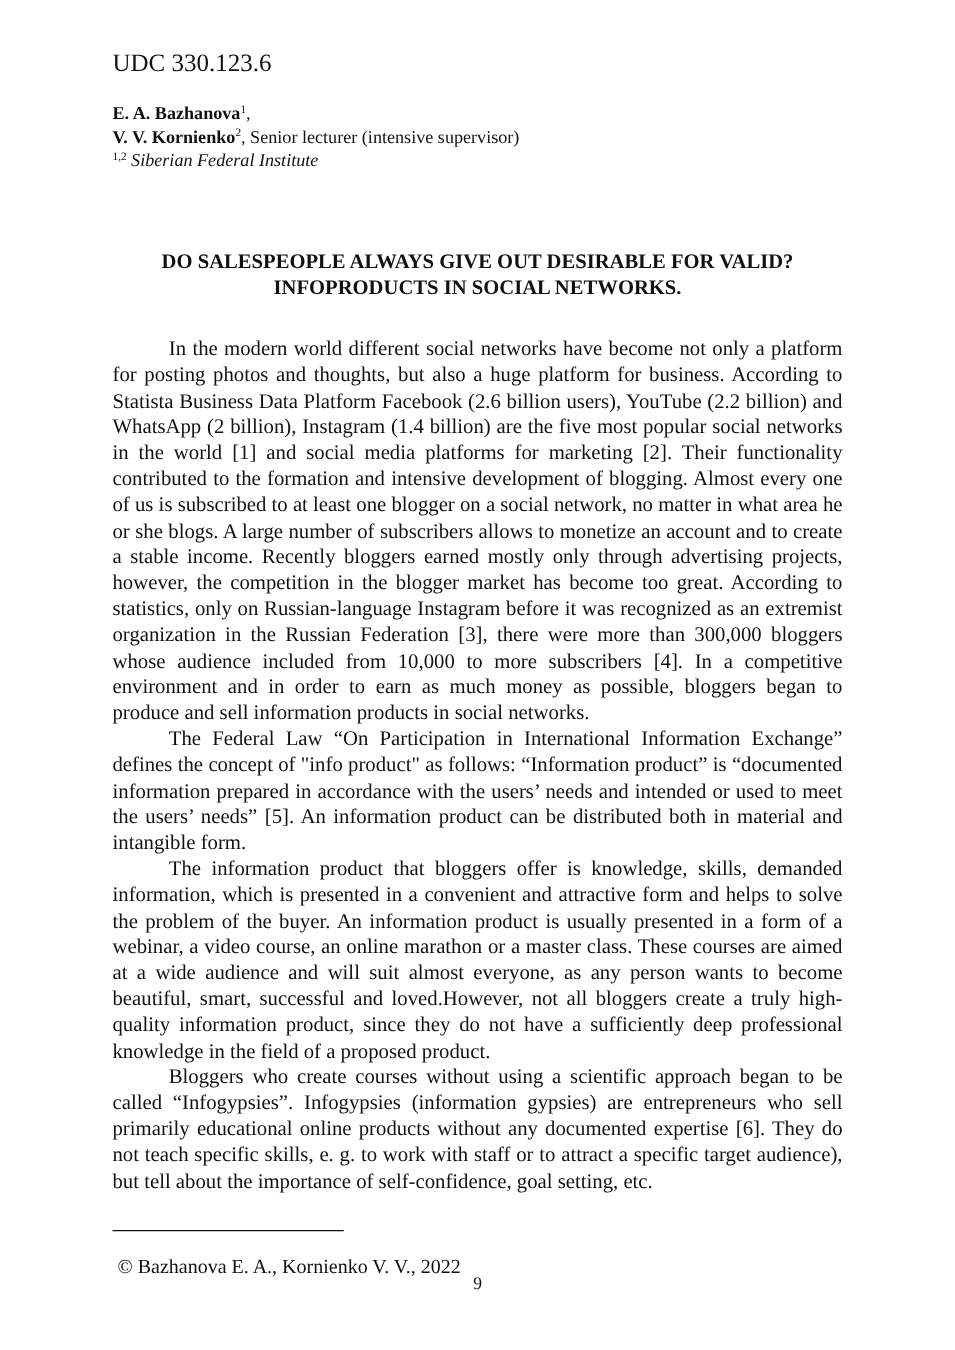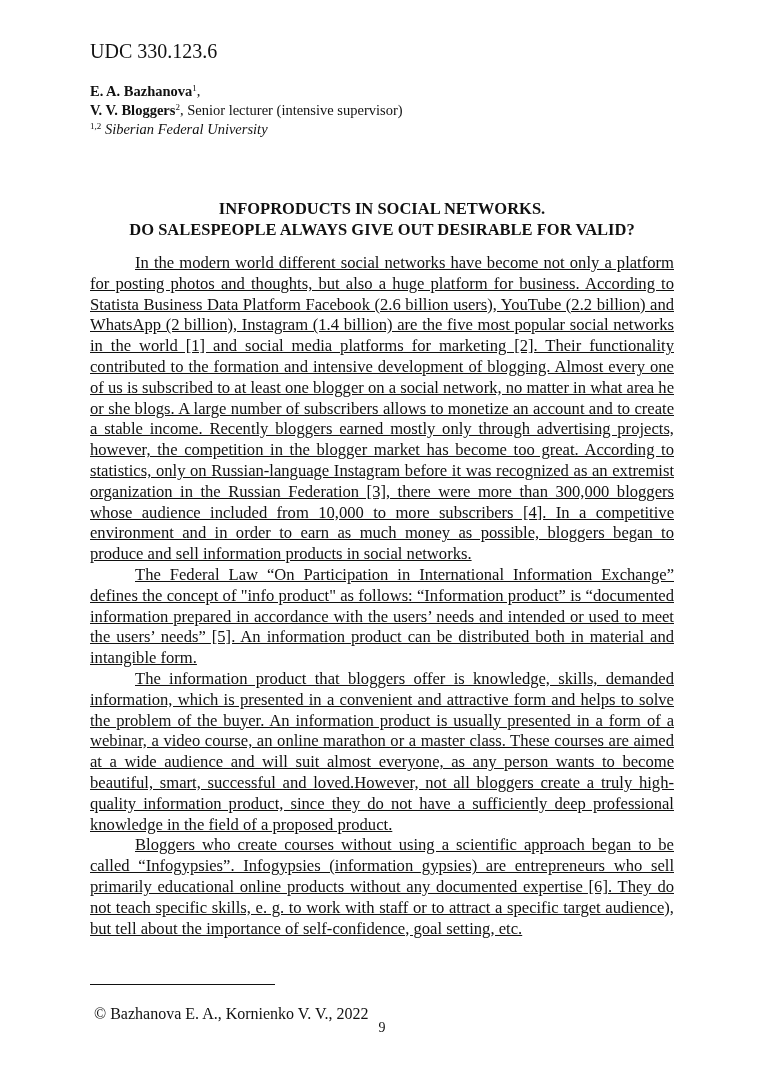--- a/index.html
+++ b/index.html
@@ -6,51 +6,51 @@
   body { width: 764px; height: 1080px; position: relative; overflow: hidden;
          font-family: "Liberation Serif", "DejaVu Serif", serif; color: #111; }
   .page { position: absolute; left: 90px; top: 0; width: 584px; }
   .udc { position: absolute; top: 40px; left: 0; font-size: 20px; }
   .authors { position: absolute; top: 82px; left: 0; font-size: 14.5px; line-height: 19px; }
   .authors b { font-weight: bold; }
   .authors sup { font-size: 9px; vertical-align: 5px; line-height: 0; }
   .authors .aff { font-style: italic; }
   .title { position: absolute; top: 199px; left: 0; width: 584px; text-align: center;
            font-weight: bold; font-size: 16.5px; line-height: 20.5px; }
-  .body { position: absolute; top: 253px; left: 0; width: 584px; font-size: 16.6px;
-          line-height: 20.8px; text-align: justify; hyphens: none; text-decoration: underline; }
+  .body { position: absolute; top: 269px; left: 0; width: 584px; font-size: 16.6px;
+          line-height: 20.8px; text-align: justify; hyphens: none; }
   .body p { margin: 0; text-indent: 45px; }
   .fn-rule { position: absolute; top: 984px; left: 0; width: 185px; height: 0;
              border-top: 1px solid #111; }
   .footnote { position: absolute; top: 1005px; left: 4px; font-size: 16px; }
   .pagenum { position: absolute; top: 1020px; left: 0; width: 584px; text-align: center;
              font-size: 14px; }
 </style>
 </head>
 <body>
 
 <div class="page">
 
   <div class="udc">UDC 330.123.6</div>
 
   <div class="authors">
     <div>
       <b>E. A. Bazhanova</b><sup>1</sup><span>,</span>
     </div>
     <div>
-      <b>V. V. Bloggers</b><sup>2</sup><span>, Senior lecturer (intensive supervisor)</span>
+      <b>V. V. Kornienko</b><sup>2</sup><span>, Senior lecturer (intensive supervisor)</span>
     </div>
     <div>
-      <sup>1,2</sup> <span class="aff">Siberian Federal University</span>
+      <sup>1,2</sup> <span class="aff">Siberian Federal Institute</span>
     </div>
   </div>
 
   <div class="title">
+    <div>DO SALESPEOPLE ALWAYS GIVE OUT DESIRABLE FOR VALID?</div>
     <div>INFOPRODUCTS IN SOCIAL NETWORKS.</div>
-    <div>DO SALESPEOPLE ALWAYS GIVE OUT DESIRABLE FOR VALID?</div>
   </div>
 
   <div class="body">
     <p>In the modern world different social networks have become not only a platform for posting photos and thoughts, but also a huge platform for business. According to Statista Business Data Platform Facebook (2.6 billion users), YouTube (2.2 billion) and WhatsApp (2 billion), Instagram (1.4 billion) are the five most popular social networks in the world [1] and social media platforms for marketing [2]. Their functionality contributed to the formation and intensive development of blogging. Almost every one of us is subscribed to at least one blogger on a social network, no matter in what area he or she blogs. A large number of subscribers allows to monetize an account and to create a stable income. Recently bloggers earned mostly only through advertising projects, however, the competition in the blogger market has become too great. According to statistics, only on Russian-language Instagram before it was recognized as an extremist organization in the Russian Federation [3], there were more than 300,000 bloggers whose audience included from 10,000 to more subscribers [4]. In a competitive environment and in order to earn as much money as possible, bloggers began to produce and sell information products in social networks.</p>
     <p>The Federal Law “On Participation in International Information Exchange” defines the concept of "info product" as follows: “Information product” is “documented information prepared in accordance with the users’ needs and intended or used to meet the users’ needs” [5]. An information product can be distributed both in material and intangible form.</p>
     <p>The information product that bloggers offer is knowledge, skills, demanded information, which is presented in a convenient and attractive form and helps to solve the problem of the buyer. An information product is usually presented in a form of a webinar, a video course, an online marathon or a master class. These courses are aimed at a wide audience and will suit almost everyone, as any person wants to become beautiful, smart, successful and loved.However, not all bloggers create a truly high-quality information product, since they do not have a sufficiently deep professional knowledge in the field of a proposed product.</p>
     <p>Bloggers who create courses without using a scientific approach began to be called “Infogypsies”. Infogypsies (information gypsies) are entrepreneurs who sell primarily educational online products without any documented expertise [6]. They do not teach specific skills, e. g. to work with staff or to attract a specific target audience), but tell about the importance of self-confidence, goal setting, etc.</p>
   </div>
 
   <div class="fn-rule"></div>

